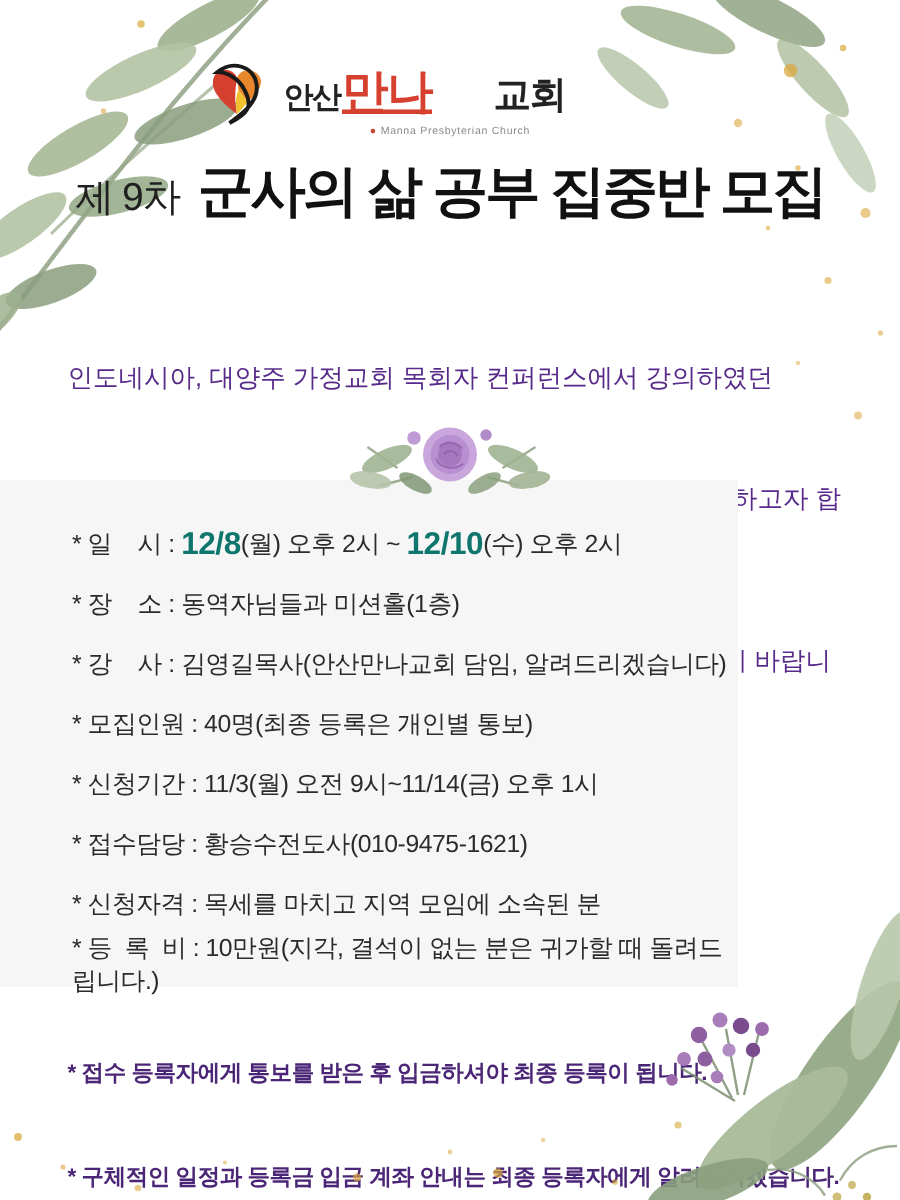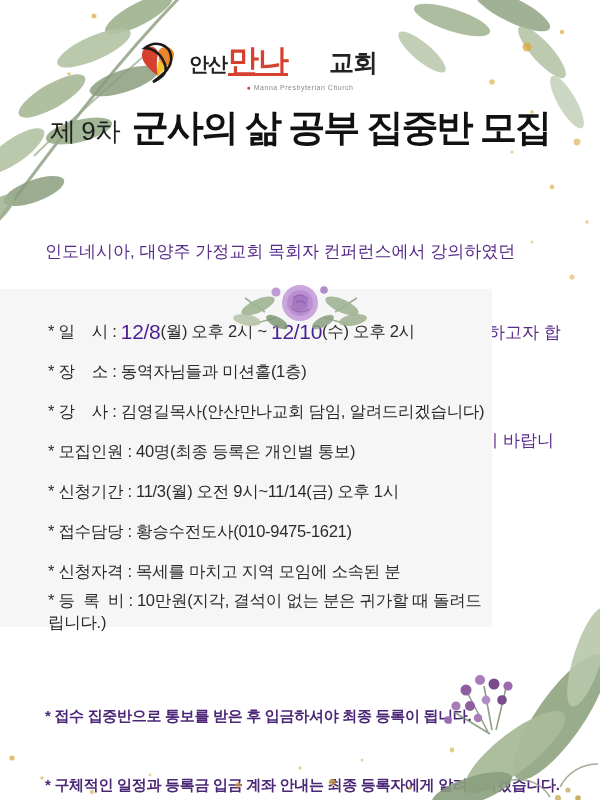--- a/index.html
+++ b/index.html
@@ -27,23 +27,23 @@
   .title-prefix { font-size:26px; font-weight:500; color:#1f1f1f; letter-spacing:-1px; }
   .title-main { font-size:37px; font-weight:900; color:#111; letter-spacing:-2px; }
 
   
   .intro { top:184px; left:45px; width:530px; color:#582b8a; font-size:17px; line-height:27px; font-weight:500; white-space:pre-wrap; }
 
   
   .flower { top:272px; left:50%; transform:translateX(-50%); width:150px; height:66px; z-index:3; }
 
   
-  .panel { top:289px; left:0; width:492px; height:338px; background:#f6f6f6; padding:23px 0 0 48px; z-index:1; }
+  .panel { top:320px; left:0; width:492px; height:338px; background:#f6f6f6; padding:23px 0 0 48px; z-index:1; }
   .detail-line { height:40px; display:flex; align-items:center; font-size:16.5px; color:#2b2b2b; white-space:pre-wrap; letter-spacing:-0.3px; }
-  .d-bold { font-size:21px; font-weight:400; color:#4c1d95; }
+  .d-bold { font-size:21px; font-weight:700; color:#0f766e; }
 
   
   .notes { top:658px; left:45px; width:540px; color:#4b2677; font-size:15px; line-height:23px; font-weight:600; white-space:pre-wrap; letter-spacing:-0.3px; }
 
   svg { display:block; }
 </style>
 </head>
 <body>
 
 <svg class="abs deco" style="top:-14px; left:-26px;" width="230" height="265" viewBox="0 0 230 265">
@@ -130,21 +130,21 @@
   <div class="detail-line">* 장    소 : 동역자님들과 미션홀(1층)</div>
   <div class="detail-line">* 강    사 : 김영길목사(안산만나교회 담임, 알려드리겠습니다)</div>
   <div class="detail-line">* 모집인원 : 40명(최종 등록은 개인별 통보)</div>
   <div class="detail-line">* 신청기간 : 11/3(월) 오전 9시~11/14(금) 오후 1시</div>
   <div class="detail-line">* 접수담당 : 황승수전도사(010-9475-1621)</div>
   <div class="detail-line">* 신청자격 : 목세를 마치고 지역 모임에 소속된 분</div>
   <div class="detail-line">* 등  록  비 : 10만원(지각, 결석이 없는 분은 귀가할 때 돌려드립니다.)</div>
 </section>
 
 <section class="abs notes">
-  <div>* 접수 집중반으로 통보를 받은 후 입금하셔야 최종 등록이 됩니다.</div>
+  <div>* 접수 등록자에게 통보를 받은 후 입금하셔야 최종 등록이 됩니다.</div>
   <div>* 구체적인 일정과 등록금 입금 계좌 안내는 최종 등록자에게 알려드리겠습니다.</div>
   
   
 </section>
 
 <svg class="abs deco" style="right:-10px; bottom:-12px;" width="200" height="210" viewBox="0 0 200 210">
   <ellipse cx="150" cy="115" rx="75" ry="23" transform="rotate(-55 150 115)" fill="#93a886" opacity="0.95"></ellipse>
   <ellipse cx="105" cy="150" rx="62" ry="19" transform="rotate(-38 105 150)" fill="#a9bb9a" opacity="0.95"></ellipse>
   <ellipse cx="178" cy="55" rx="52" ry="14" transform="rotate(-72 178 55)" fill="#b7c6aa" opacity="0.9"></ellipse>
   <ellipse cx="62" cy="188" rx="42" ry="13" transform="rotate(-18 62 188)" fill="#8a9e7c" opacity="0.9"></ellipse>

